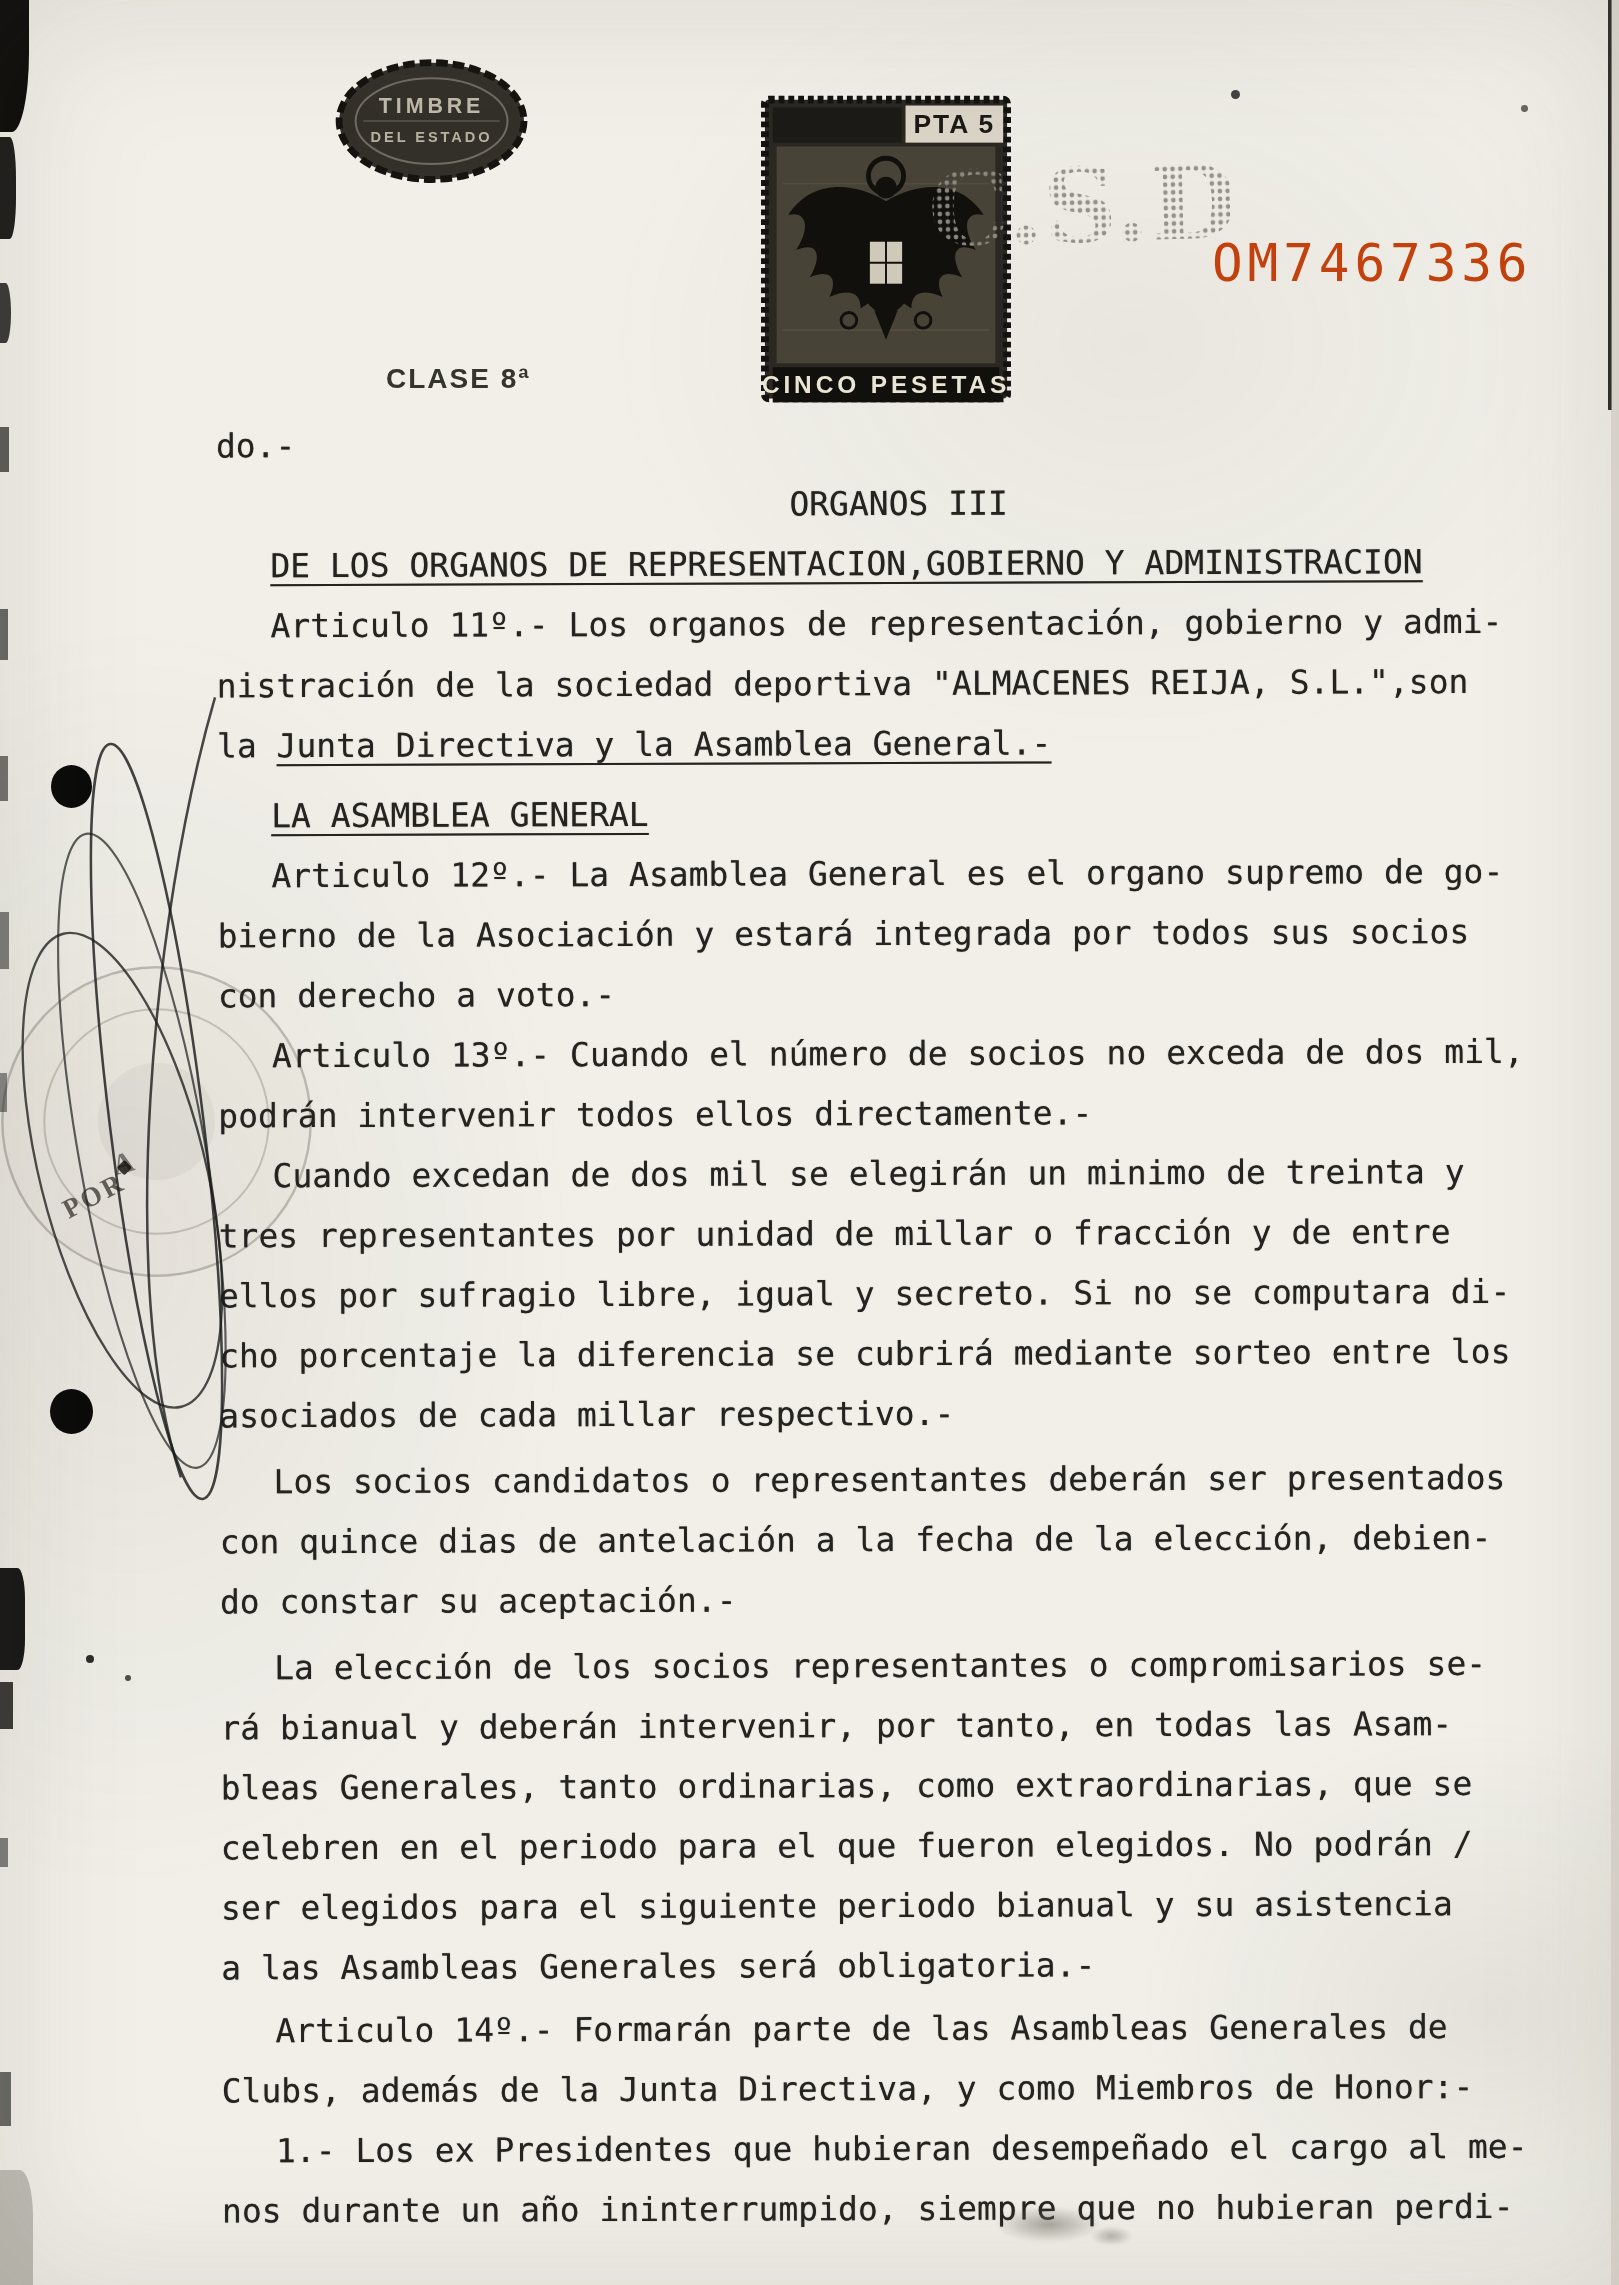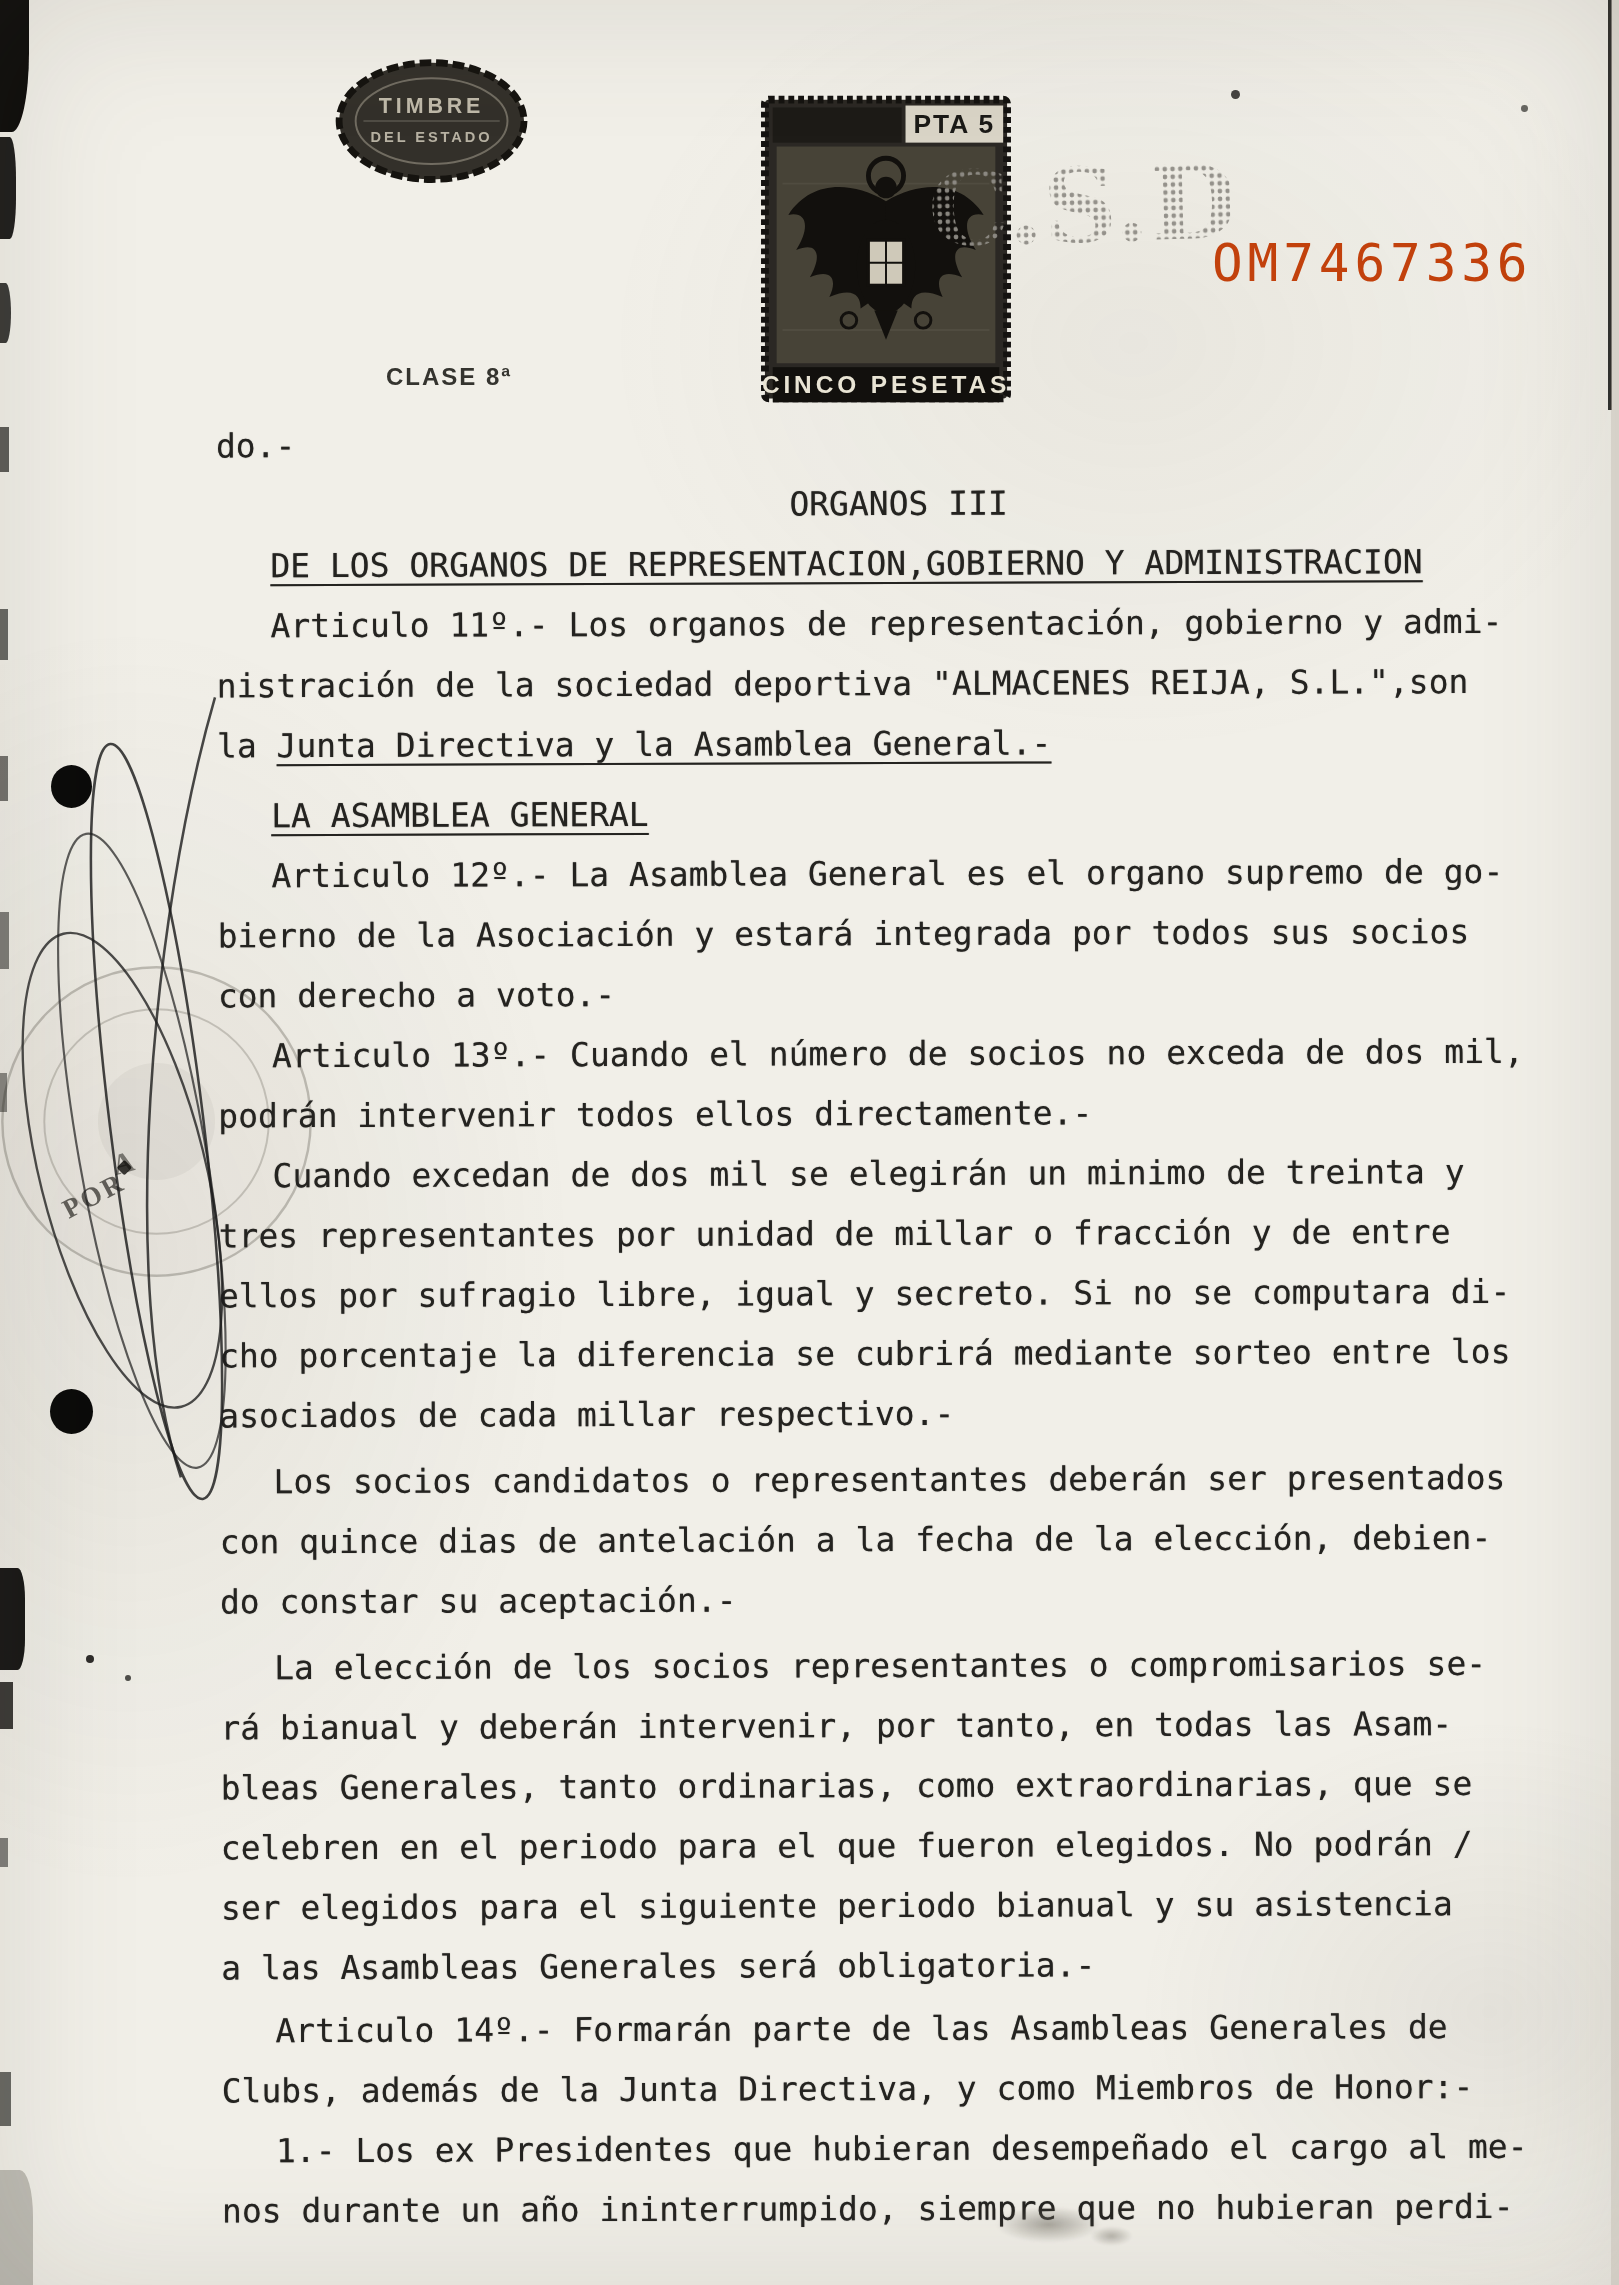--- a/index.html
+++ b/index.html
@@ -37,21 +37,21 @@
   #doc .u {
     text-decoration: underline;
     text-decoration-thickness: 2.4px;
     text-underline-offset: 6.8px;
   }
 
   
   #clase {
     position: absolute; left: 386px; top: 363px;
     font-family: "Liberation Sans", sans-serif;
-    font-weight: 700; font-size: 24px; letter-spacing: 2px;
+    font-weight: 700; font-size: 28px; letter-spacing: 2px;
     color: #35342f; z-index: 3;
   }
   #serial {
     position: absolute; left: 1212px; top: 234px;
     font-family: "DejaVu Sans Mono", monospace;
     font-size: 51px; letter-spacing: 4.9px;
     color: #c2410c; z-index: 3;
   }
   #perforation { position: absolute; left: 928px; top: 144px; z-index: 4; transform: rotate(-1.5deg); }
   #fiscal-stamp { position: absolute; left: 759px; top: 86px; z-index: 2; }

